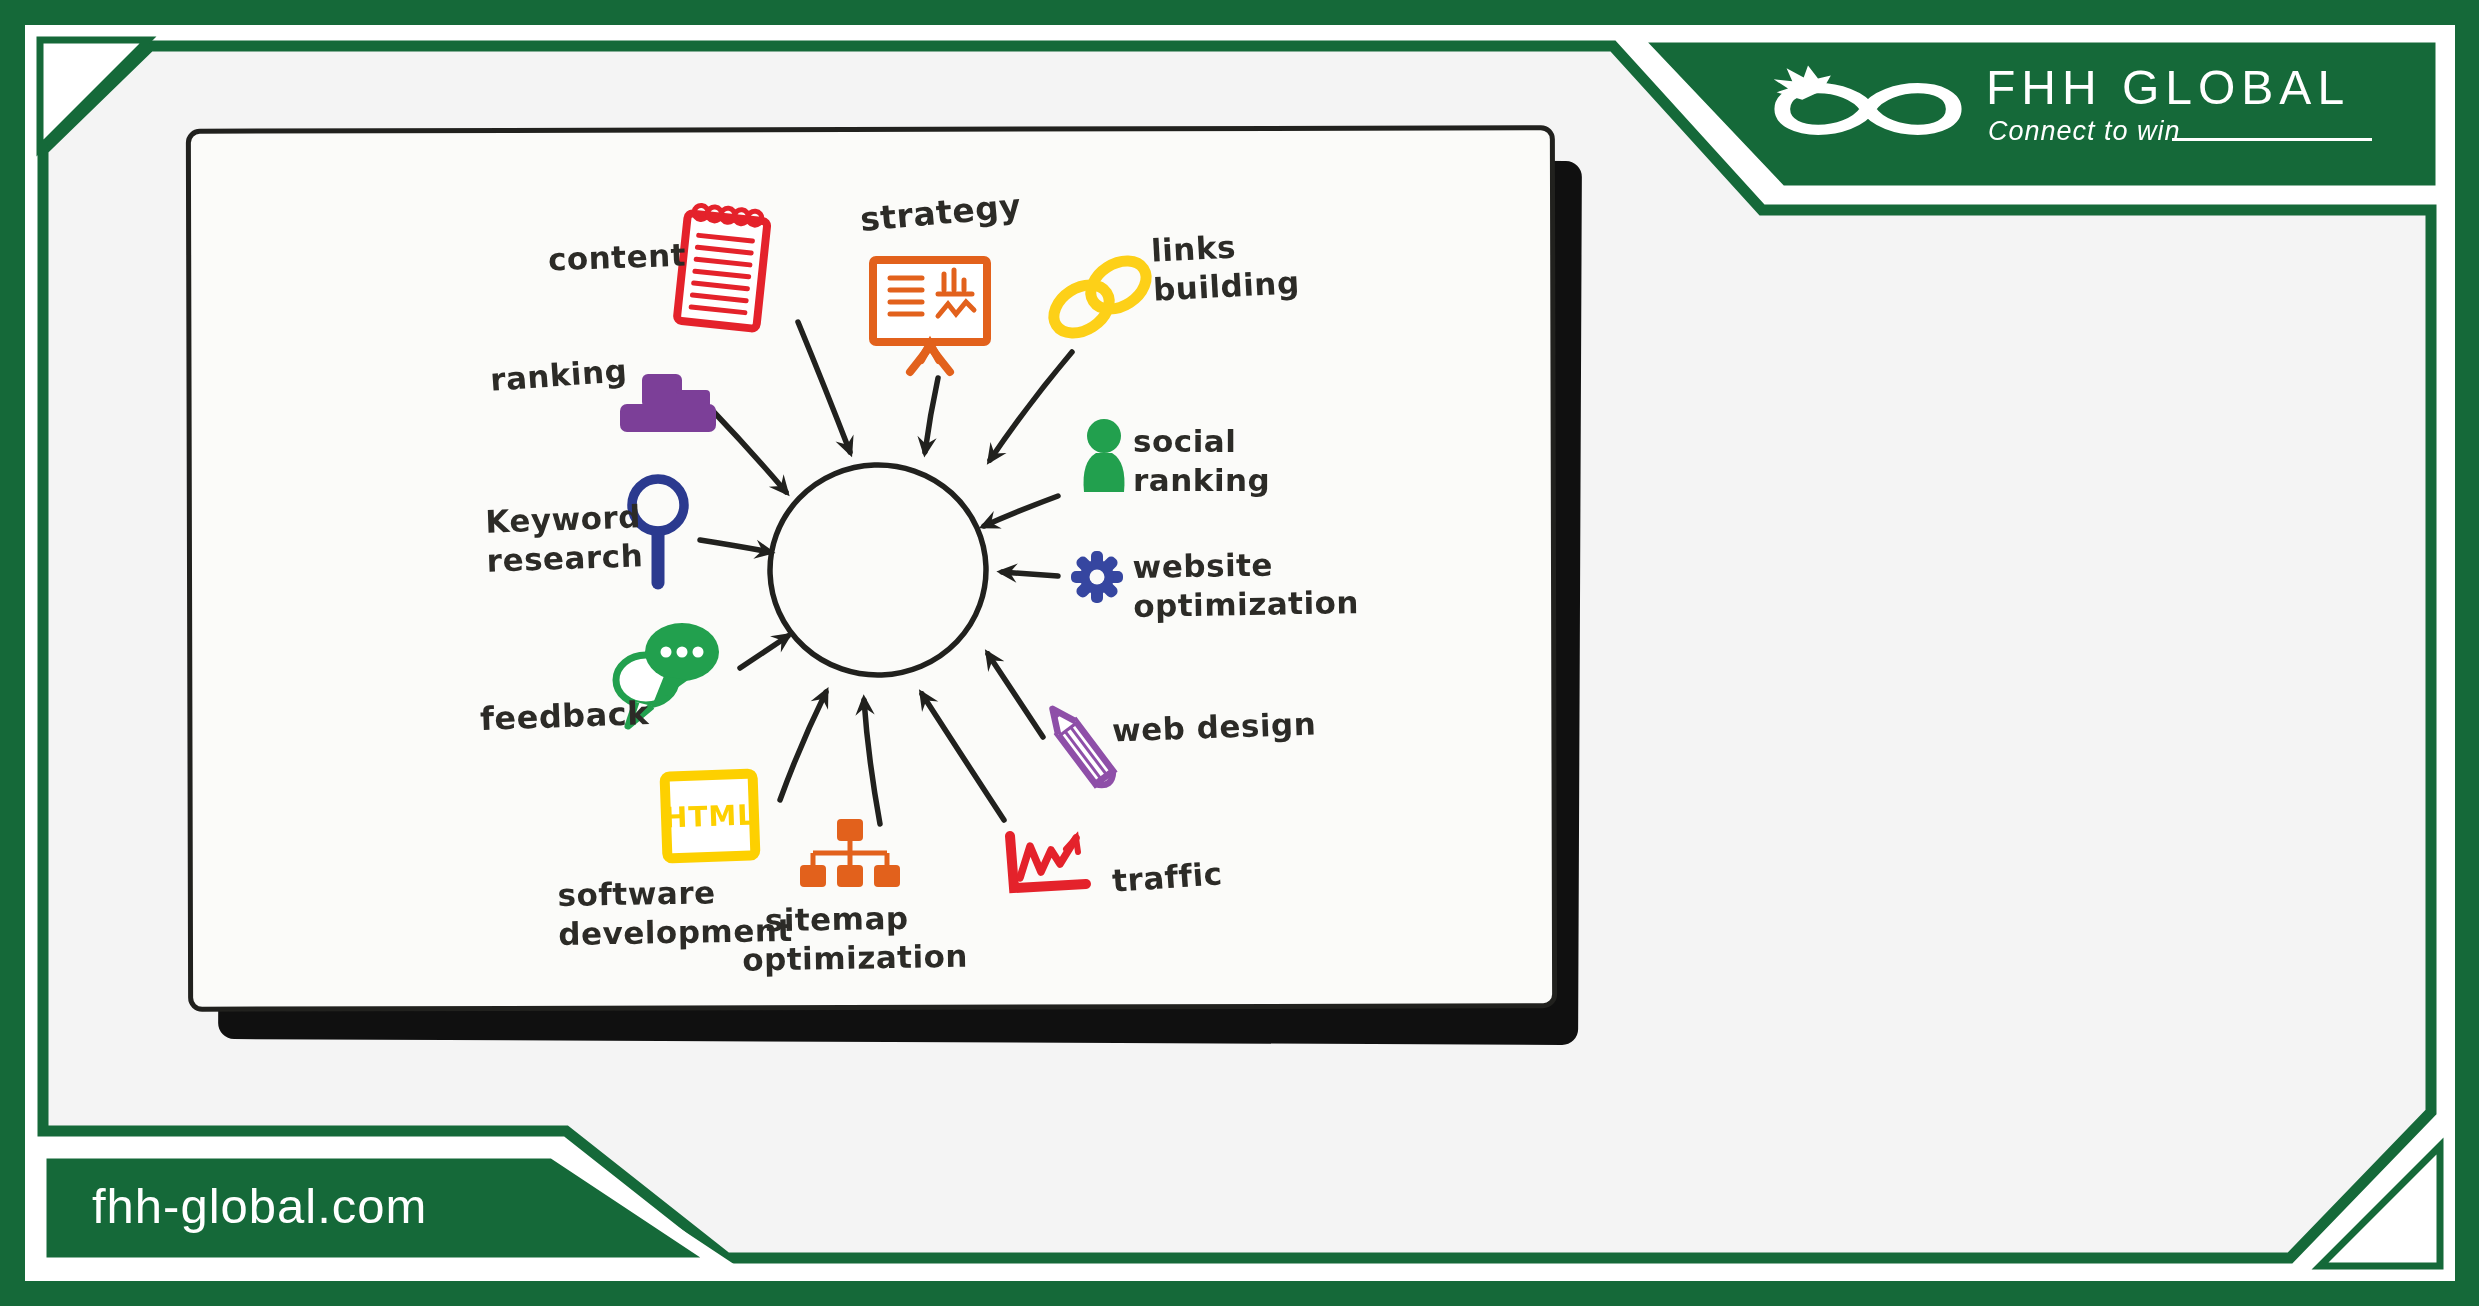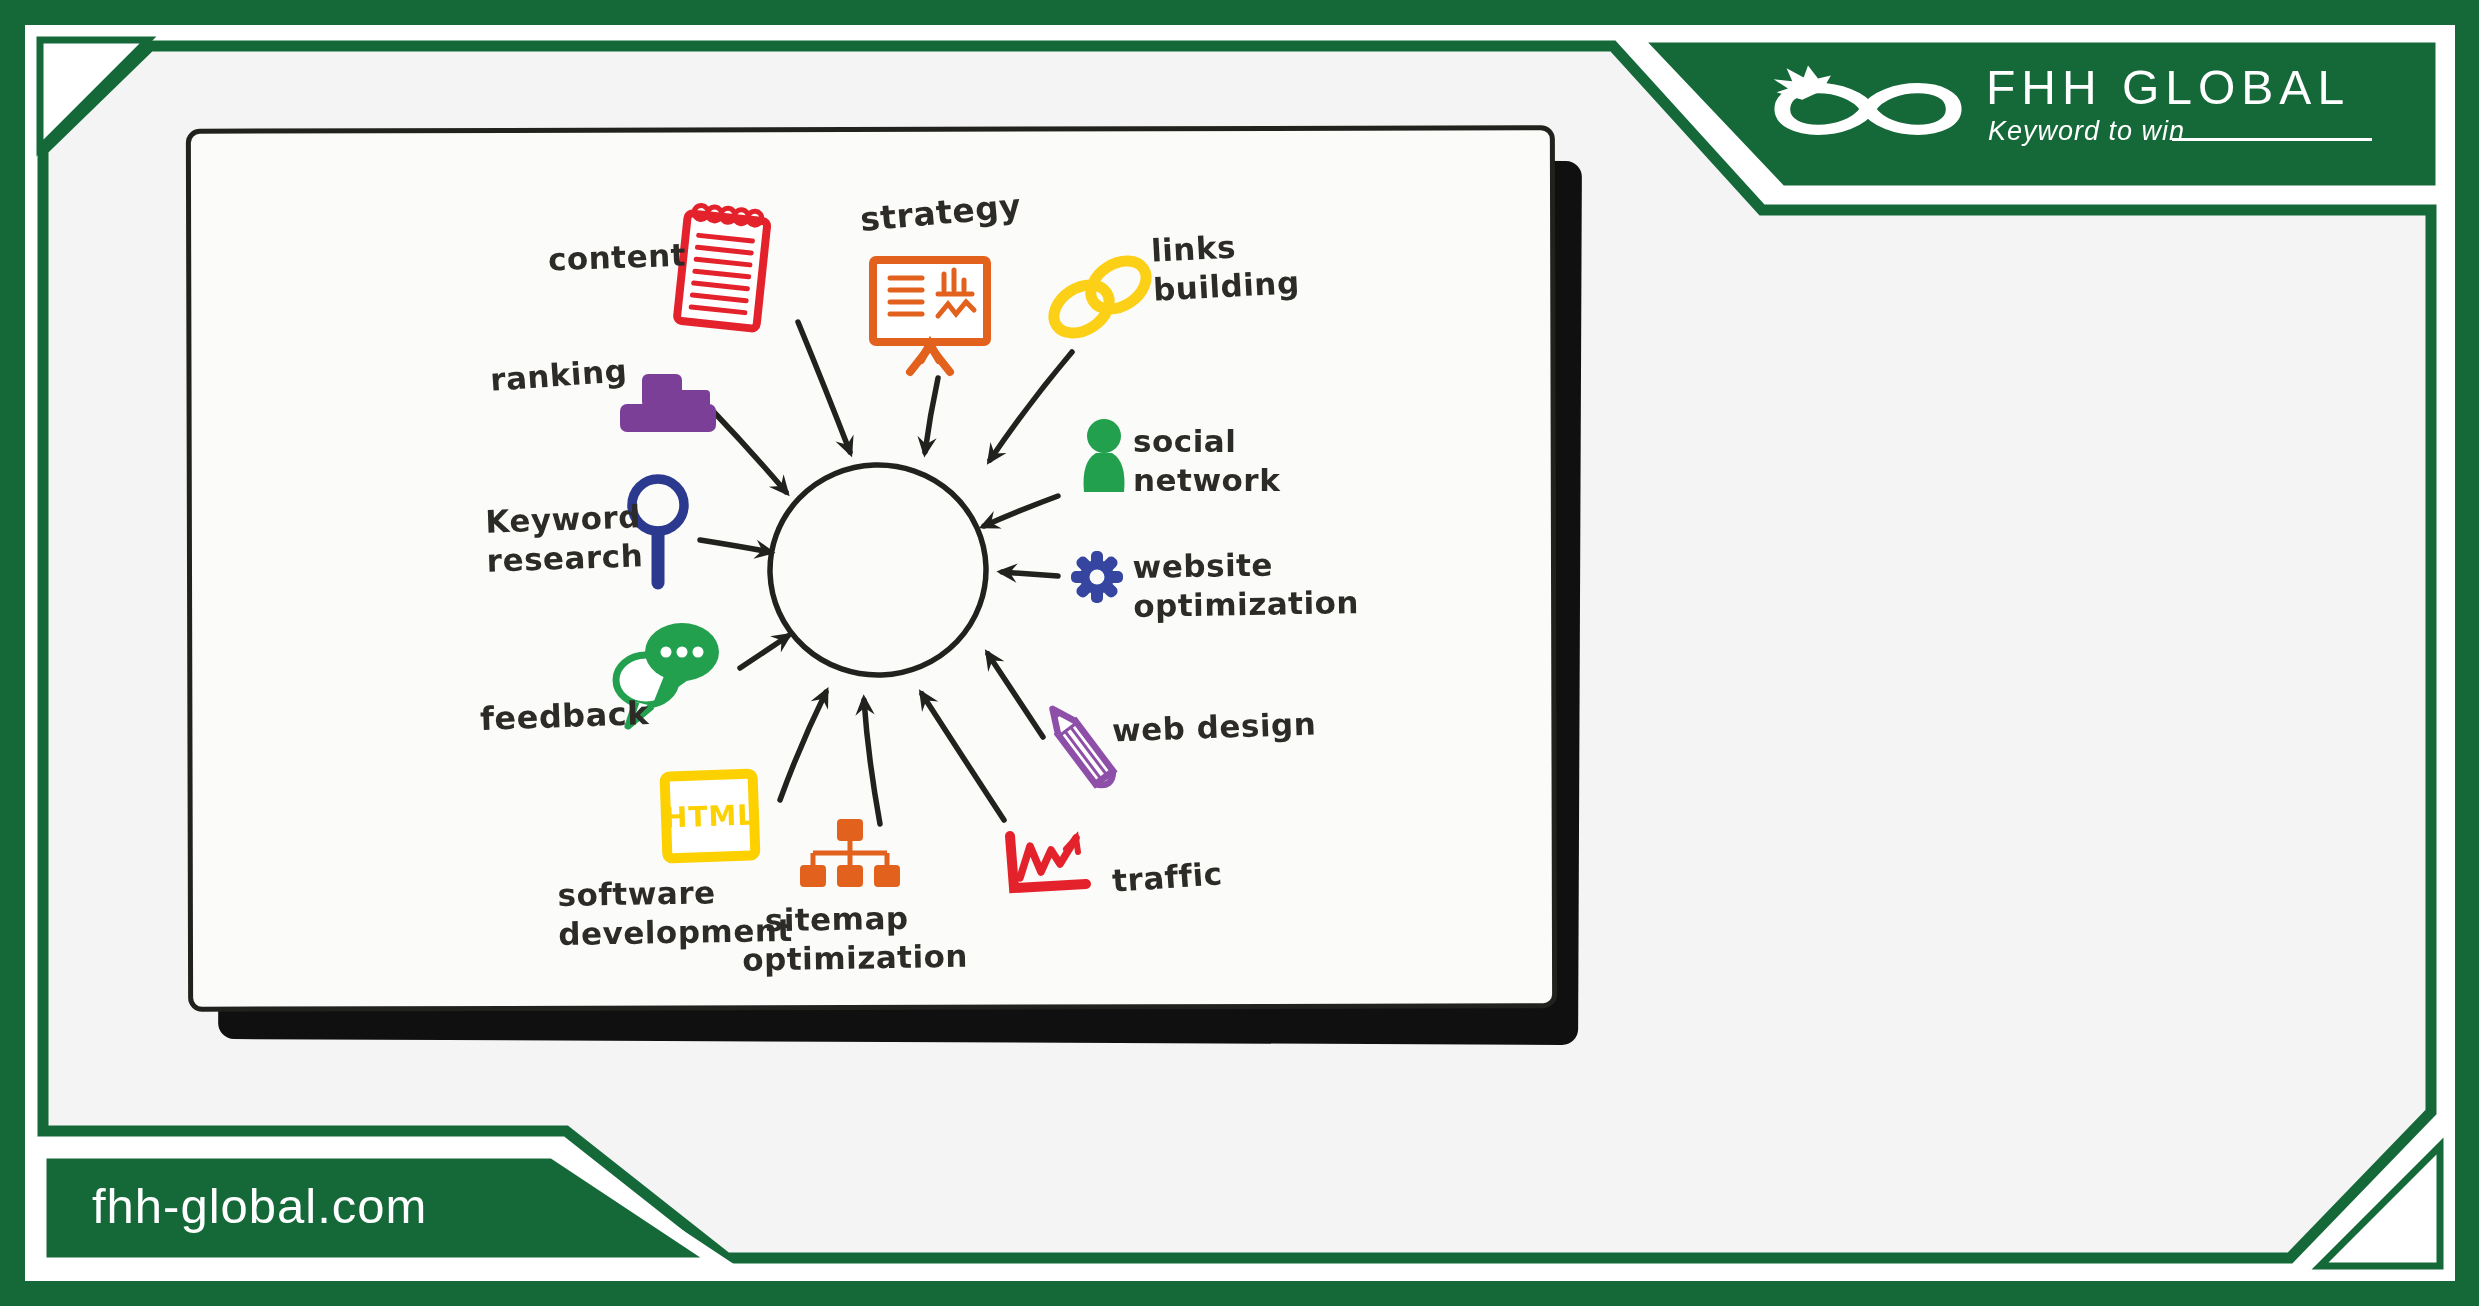--- a/index.html
+++ b/index.html
@@ -36,21 +36,21 @@
     <polygon points="40,1152 553,1152 722,1264 40,1264" fill="#156939" stroke="#ffffff" stroke-width="13"></polygon>
     <polygon points="40,40 148,40 40,148" fill="#ffffff" stroke="#156939" stroke-width="7"></polygon>
     <polygon points="2440,1146 2440,1266 2320,1266" fill="#ffffff" stroke="#156939" stroke-width="7"></polygon>
   </svg>
 
   <svg class="abs" style="left:1768px;top:58px" width="200" height="102" viewBox="-70 -55 140 110" preserveAspectRatio="none">
     <path d="M0,0 C -13,-30 -60,-30 -60,0 C -60,30 -13,30 0,0 C 13,-30 60,-30 60,0 C 60,30 13,30 0,0 Z" fill="none" stroke="#ffffff" stroke-width="11"></path>
     <path d="M -46,-10 L -64,-18 L -56,-22 L -66,-32 L -53,-30 L -57,-44 L -45,-34 L -42,-47 L -35,-33 L -26,-36 L -32,-20 Z" fill="#ffffff"></path>
   </svg>
   <div class="abs logo-title">FHH GLOBAL</div>
-  <div class="abs logo-tagline">Keyword to win</div>
+  <div class="abs logo-tagline">Connect to win</div>
   <div class="abs logo-line"></div>
 
   <div class="abs site-text">fhh-global.com</div>
 
   <div class="abs board-shadow"></div>
   <div class="abs board"></div>
 
   <svg class="abs" style="left:187px;top:127px" width="1369" height="883" viewBox="187 127 1369 883">
     <defs>
       <marker id="ah" viewBox="0 0 12 12" refX="8.5" refY="6" markerWidth="4.4" markerHeight="4.4" orient="auto">
@@ -193,21 +193,21 @@
     </g>
   </svg>
 
 
   <div class="label" style="left:548px;top:238px;transform:rotate(-2deg)">content</div>
   <div class="label" style="left:860px;top:192px;font-size:33px;transform:rotate(-5deg)">strategy</div>
   <div class="label" style="left:1152px;top:228px;transform:rotate(-3deg)">links
 building</div>
   <div class="label" style="left:490px;top:356px;transform:rotate(-4deg)">ranking</div>
   <div class="label" style="left:1133px;top:422px">social
-network</div>
+ranking</div>
   <div class="label" style="left:486px;top:500px;transform:rotate(-2deg)">Keyword
 research</div>
   <div class="label" style="left:1133px;top:546px;transform:rotate(-1deg)">website
 optimization</div>
   <div class="label" style="left:480px;top:696px;font-size:32px;transform:rotate(-2deg)">feedback</div>
   <div class="label" style="left:1112px;top:708px;transform:rotate(-2deg)">web design</div>
   <div class="label" style="left:558px;top:874px;transform:rotate(-1deg)">software
 development</div>
   <div class="label" style="left:742px;top:900px;width:190px;text-align:center;transform:rotate(-1deg)">sitemap
 optimization</div>

